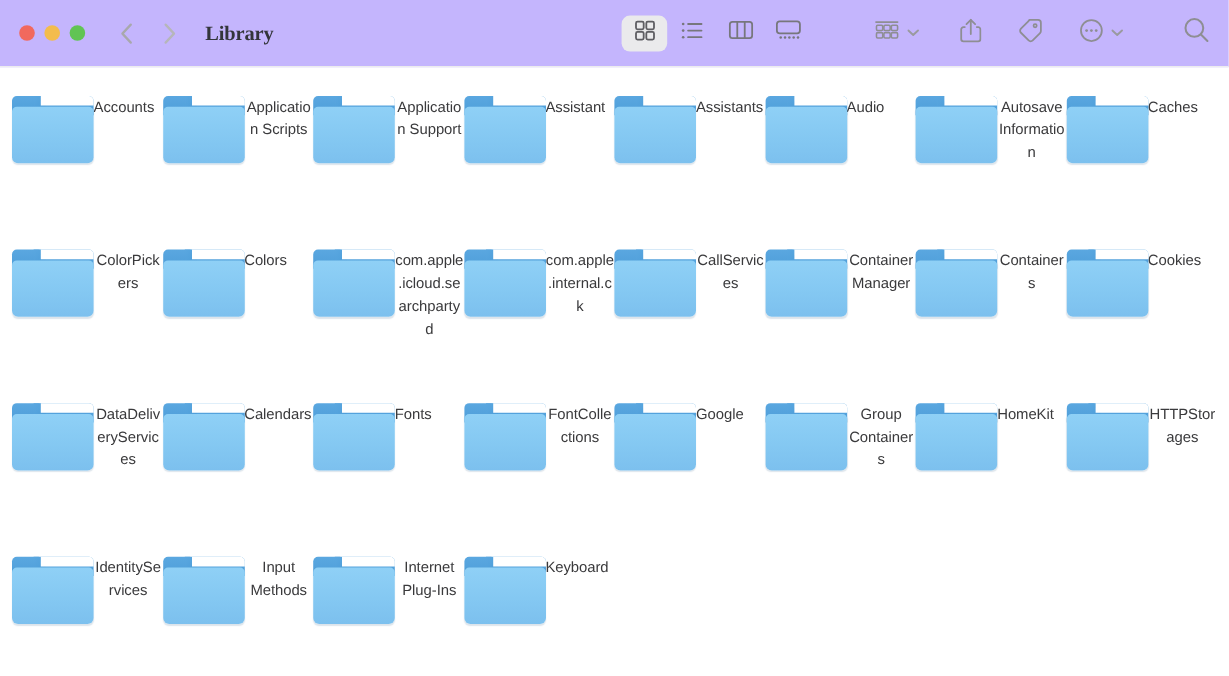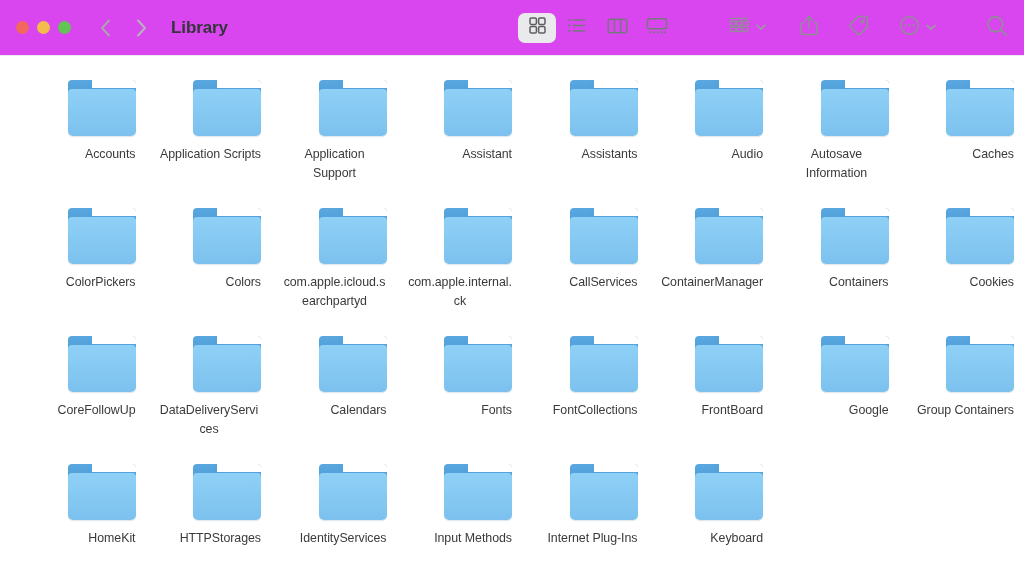--- a/index.html
+++ b/index.html
@@ -19,26 +19,27 @@
     display: flex;
     flex-direction: column;
     background: #ffffff;
     position: relative;
   }
 
   
   .toolbar {
     height: 56px;
     min-height: 56px;
-    background: #d946ef;
+    background: #c4b5fd;
     border-bottom: 1px solid #ececee;
     display: flex;
     align-items: center;
     padding: 0 14px 0 16px;
     position: relative;
+    font-family: Liberation Serif, serif;
   }
 
   .traffic-lights {
     display: flex;
     align-items: center;
     gap: 8px;
     margin-right: 24px;
   }
   .tl {
     width: 13px;
@@ -130,22 +131,22 @@
   }
   .grid {
     display: grid;
     grid-template-columns: repeat(8, 1fr);
     row-gap: 0px;
     padding: 0 10px;
   }
   .cell {
     height: 128px;
     display: flex;
-    flex-direction: column;
-    align-items: flex-end;
+    flex-direction: row;
+    align-items: flex-start;
     padding-top: 4px;
   }
 
   .folder-icon {
     width: 68px;
     height: 56px;
     position: relative;
     margin-bottom: 9px;
     flex: 0 0 auto;
   }
@@ -465,27 +466,20 @@
             <div class="tab"></div>
             <div class="front"></div>
           </div>
           <div class="label">Cookies</div>
         </div>
         <div class="cell">
           <div class="folder-icon">
             <div class="tab"></div>
             <div class="front"></div>
           </div>
-          <div class="label">CoreFollowUp</div>
-        </div>
-        <div class="cell">
-          <div class="folder-icon">
-            <div class="tab"></div>
-            <div class="front"></div>
-          </div>
           <div class="label">DataDeliveryServices</div>
         </div>
         <div class="cell">
           <div class="folder-icon">
             <div class="tab"></div>
             <div class="front"></div>
           </div>
           <div class="label">Calendars</div>
         </div>
         <div class="cell">
@@ -500,27 +494,20 @@
             <div class="tab"></div>
             <div class="front"></div>
           </div>
           <div class="label">FontCollections</div>
         </div>
         <div class="cell">
           <div class="folder-icon">
             <div class="tab"></div>
             <div class="front"></div>
           </div>
-          <div class="label">FrontBoard</div>
-        </div>
-        <div class="cell">
-          <div class="folder-icon">
-            <div class="tab"></div>
-            <div class="front"></div>
-          </div>
           <div class="label">Google</div>
         </div>
         <div class="cell">
           <div class="folder-icon">
             <div class="tab"></div>
             <div class="front"></div>
           </div>
           <div class="label">Group Containers</div>
         </div>
         <div class="cell">

